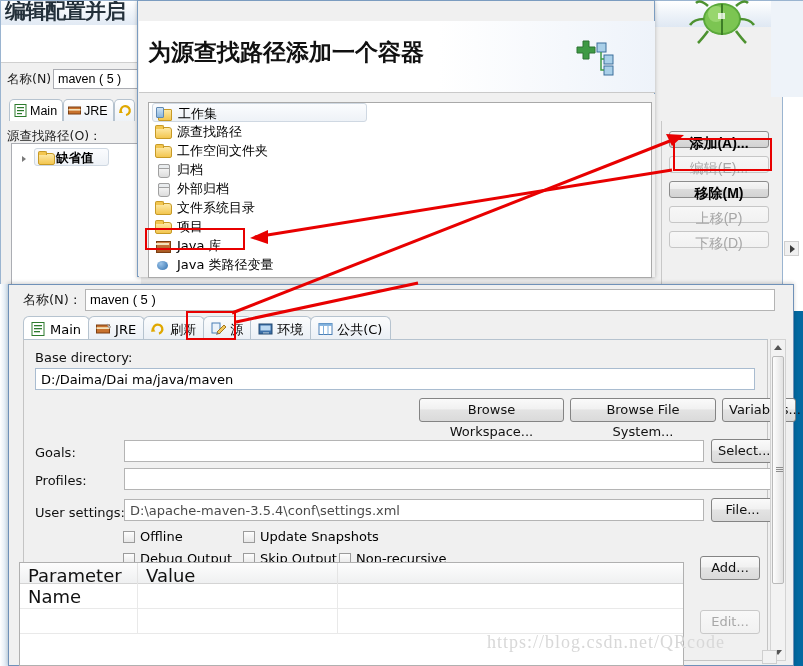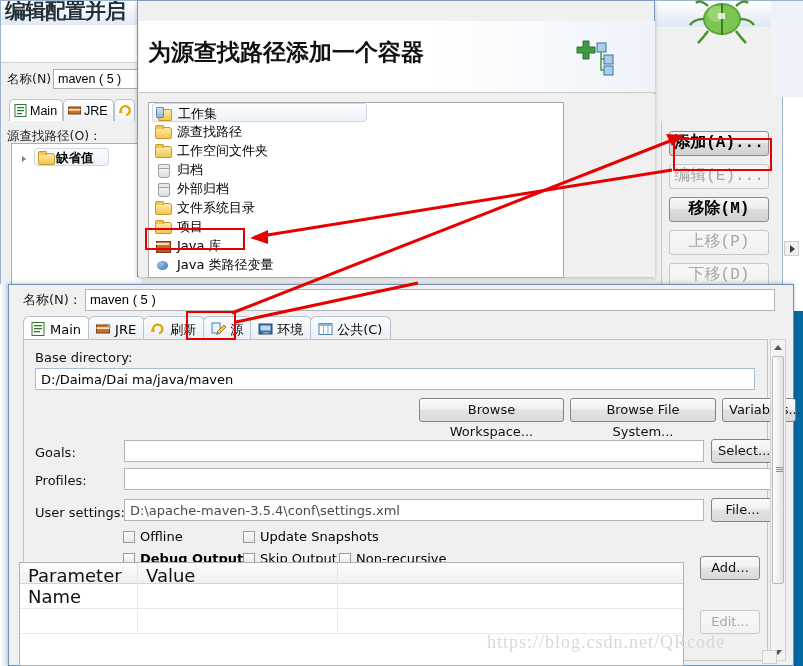--- a/index.html
+++ b/index.html
@@ -68,24 +68,24 @@
   .bg-srclist {
     position:absolute; left:10px; top:142px; width:130px; height:150px;
     background:#ffffff; border:1px solid #abadb3; border-right:none;
   }
   .tri { position:absolute; left:10px; top:12px; width:0;height:0;
     border-left:4px solid #7a7a7a; border-top:3.5px solid transparent; border-bottom:3.5px solid transparent; }
 
   
   .btn-col { position:absolute; left:668px; top:130px; width:105px; }
   .ebtn {
-    display:block; width:100px; height:25px; margin-bottom:8px;
+    display:block; width:100px; height:17px; margin-bottom:8px;
     border:1px solid #8c8c8c; border-radius:3px;
     background: linear-gradient(to bottom,#f6f6f6 0%,#ededed 45%,#dcdcdc 50%,#d2d2d2 100%);
-    font-size:16px; font-family:Liberation Mono, monospace; text-align:center;
+    font-size:14px; font-family:Liberation Sans, sans-serif; text-align:center;
     line-height:23px; color:#000; font-weight:bold;
   }
   .ebtn.disabled {
     color:#a6a6a6; font-weight:normal;
     background: linear-gradient(to bottom,#f7f7f7,#f1f1f1);
     border-color:#c6c6c6;
   }
   .btncol-frame {
     position:absolute; left:660px; top:120px; width:121px; height:190px;
     background:#f0f0f0; border-left:1px solid #c8c8c8;
@@ -143,21 +143,21 @@
     position:absolute; left:9px; top:16px; font-size:23px; font-weight:bold;
     color:#111; font-family:"DejaVu Sans", sans-serif; white-space:nowrap;
   }
   .hdr-icon { position:absolute; right:40px; top:14px; width:42px; height:42px; }
 
   .dlg-body {
     position:absolute; left:1px; top:93px; width:516px; height:183px;
     background:#f0f0f0;
   }
   .dlg-list {
-    position:absolute; left:9px; top:8px; width:416px; height:176px;
+    position:absolute; left:9px; top:8px; width:504px; height:176px;
     background:#ffffff; border:1px solid #a9a9a9;
   }
   .li { position:relative; height:19px; padding-left:28px; font-size:13px;
     line-height:19px; white-space:nowrap; font-family:"DejaVu Sans", sans-serif; }
   .li.sel {
     width:215px; margin-left:3px;
     background: linear-gradient(to bottom,#fbfcfe,#eef2f7);
     border:1px solid #cfd8e2; border-radius:3px; padding-left:25px;
   }
   .li .ico { position:absolute; left:6px; top:3px; width:16px; height:14px; }
@@ -539,21 +539,21 @@
       <span class="row-lbl" style="left:11px;top:165px;">User settings:</span>
       <div class="inp plain" style="left:100px;top:159px;width:580px;color:#4a4a4a;">D:\apache-maven-3.5.4\conf\settings.xml</div>
       <div class="btn" style="left:687px;top:158px;width:63px;">File...</div>
 
       <span class="cb" style="left:99px;top:189px;">
         <span class="box"></span><span>Offline</span>
       </span>
       <span class="cb" style="left:219px;top:189px;">
         <span class="box"></span><span>Update Snapshots</span>
       </span>
-      <span class="cb" style="left:99px;top:211px;font-weight:bold;">
+      <span class="cb" style="left:99px;top:211px;">
         <span class="box"></span><span>Debug Output</span>
       </span>
       <span class="cb" style="left:219px;top:211px;">
         <span class="box"></span><span>Skip Output</span>
       </span>
       <span class="cb" style="left:315px;top:211px;">
         <span class="box"></span><span>Non-recursive</span>
       </span>
       <span class="cb" style="left:99px;top:233px;">
         <span class="box"></span><span>Resolve Workspace artifacts</span>

